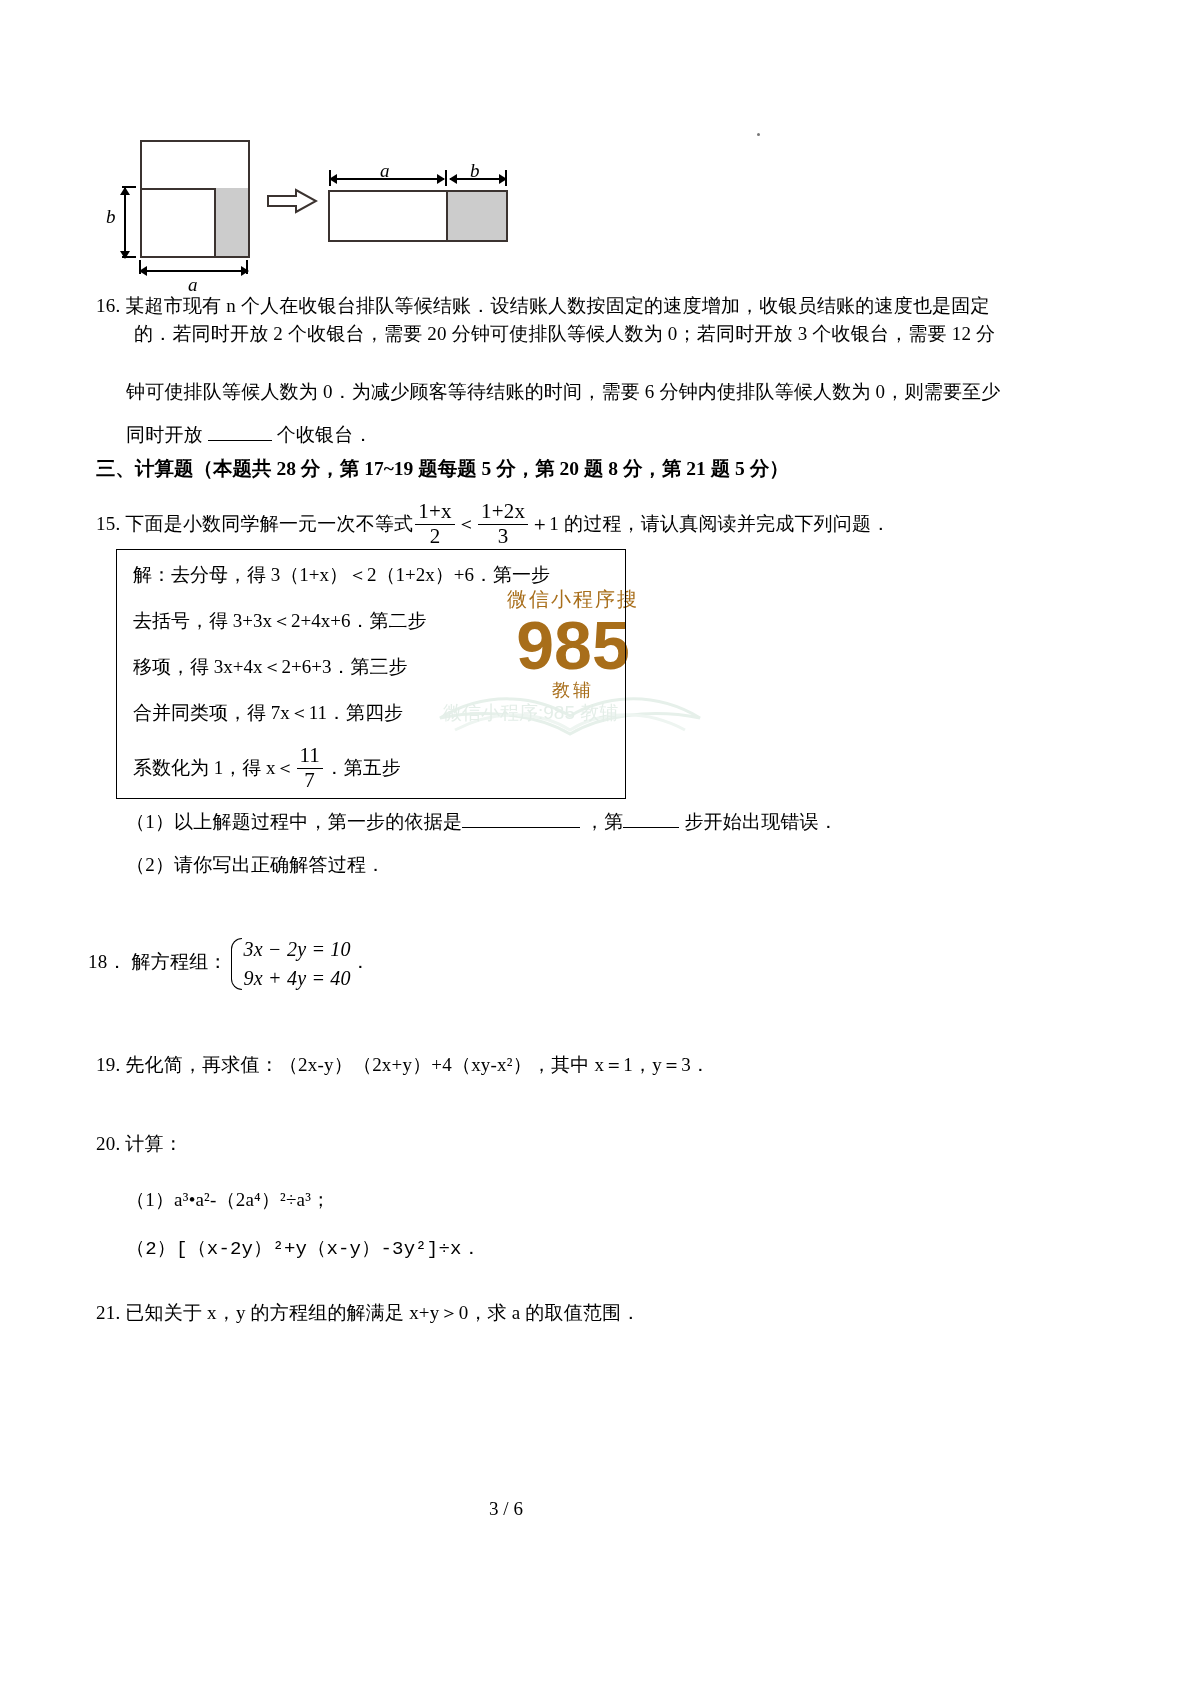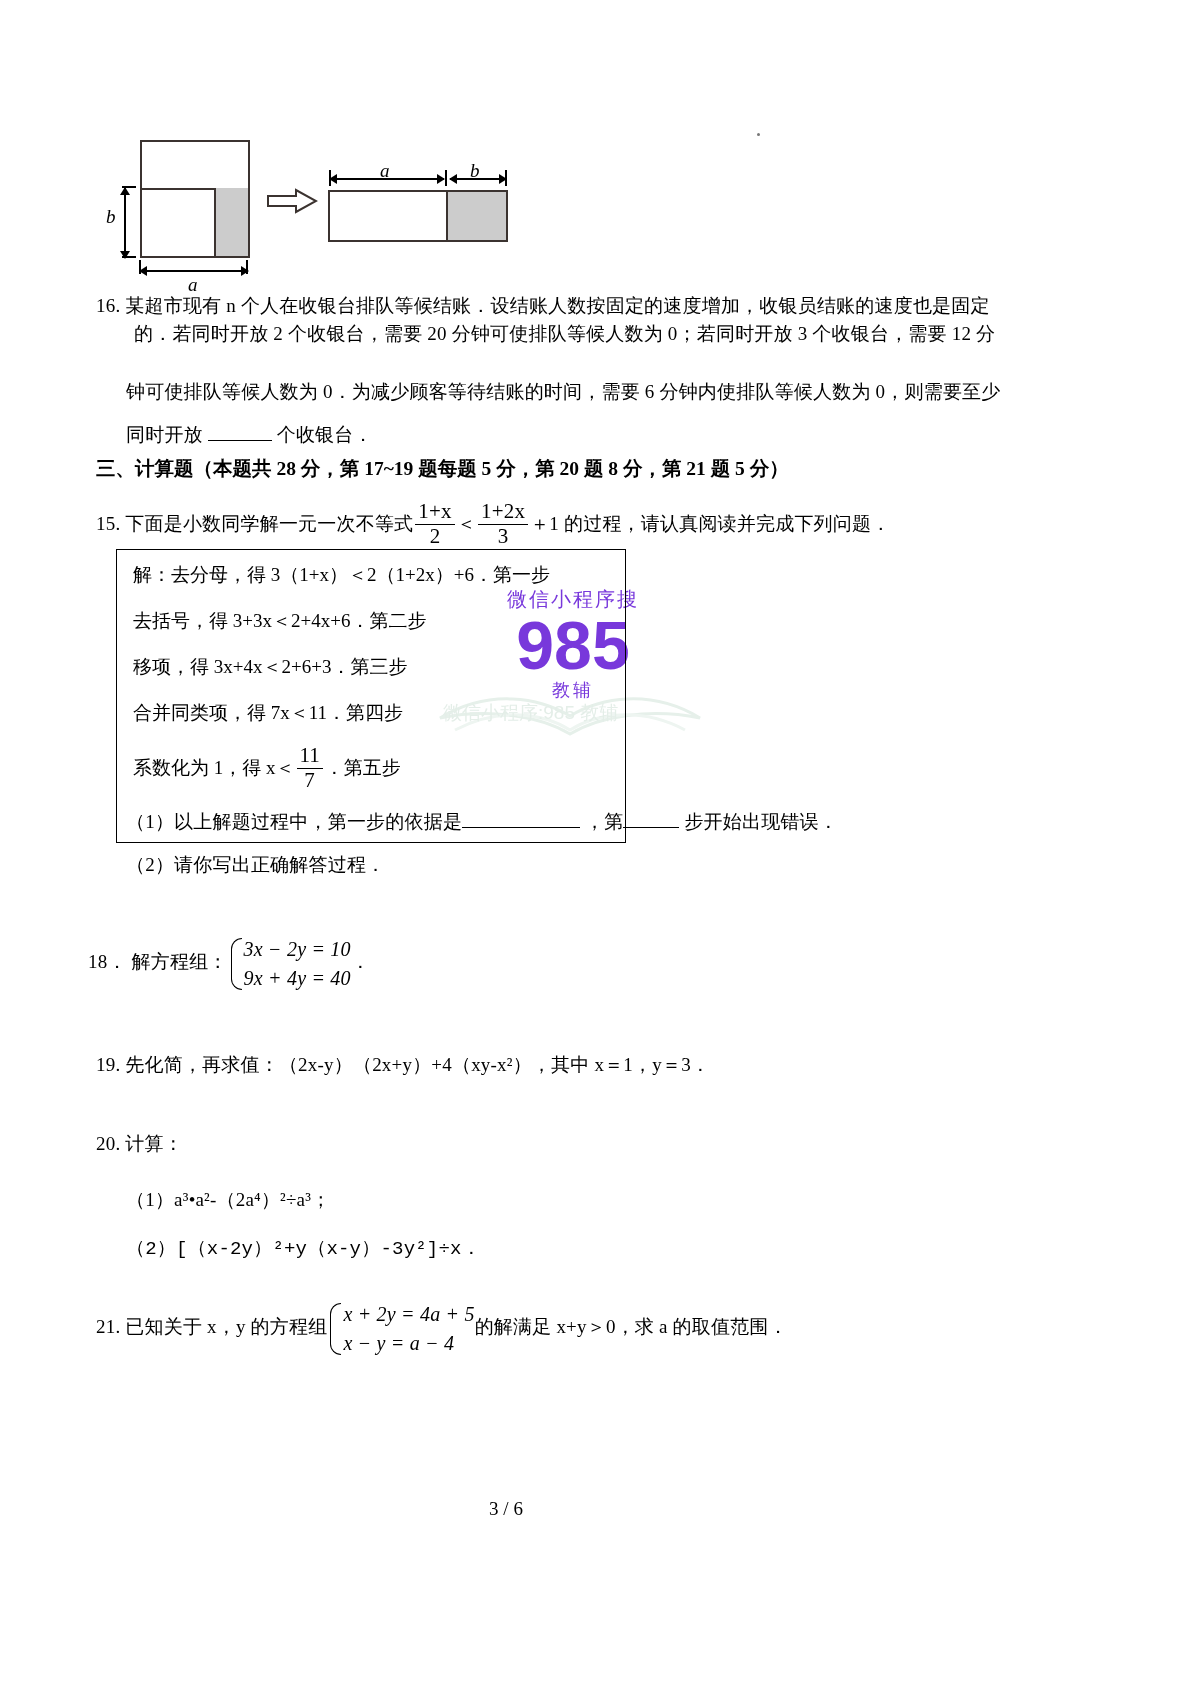--- a/index.html
+++ b/index.html
@@ -61,26 +61,26 @@
 
   .frac{display:inline-block;vertical-align:-0.62em;text-align:center;font-size:21px;line-height:1.12;margin:0 2px;}
   .frac .n{display:block;padding:0 3px;}
   .frac .d{display:block;border-top:1.3px solid #000;padding:0 3px;}
 
   .brace-sys{display:inline-block;vertical-align:middle;position:relative;padding-left:16px;}
   .brace-sys:before{content:"";position:absolute;left:3px;top:3px;bottom:3px;width:10px;
     border:1.6px solid #000;border-right:0;border-radius:11px 0 0 11px;}
   .brace-sys .ln{display:block;font-size:20px;line-height:29px;font-family:"Liberation Serif",serif;white-space:nowrap;}
 
-  .box17{position:absolute;left:116px;top:549px;width:510px;height:294px;border:1.4px solid #000;box-sizing:border-box;}
+  .box17{position:absolute;left:116px;top:549px;width:510px;height:250px;border:1.4px solid #000;box-sizing:border-box;}
   .box17 .ln{position:absolute;left:16px;font-size:19px;white-space:nowrap;}
 
   
   .wm{position:absolute;left:448px;top:586px;width:250px;height:160px;pointer-events:none;
-      color:#6d28d9;opacity:.92;text-align:center;}
+      color:#a16207;opacity:.92;text-align:center;}
   .wm .t1{font-size:20px;letter-spacing:2px;font-family:"Liberation Sans",sans-serif;}
   .wm .t2{font-size:68px;font-weight:bold;line-height:.95;font-family:"Liberation Sans",sans-serif;}
   .wm .t3{font-size:18px;letter-spacing:3px;font-family:"Liberation Sans",sans-serif;}
   .wm-line{position:absolute;left:443px;top:700px;width:260px;font-size:19px;color:#e4eee8;
       font-family:"Liberation Sans",sans-serif;white-space:nowrap;}
   .wm-book{position:absolute;left:420px;top:668px;width:300px;height:90px;}
 
   .footer{position:absolute;left:0;top:1498px;width:1012px;text-align:center;font-size:19px;}
   .dot-mark{position:absolute;left:757px;top:133px;width:3px;height:3px;background:#777;border-radius:50%;}
 </style>
@@ -191,18 +191,18 @@
 
   <div class="q" style="left:96px;top:1122px;width:800px;">
     <span class="num">20.</span>
     <span>计算：</span>
   </div>
   <div class="q" style="left:126px;top:1178px;width:800px;">（1）a³•a²‑（2a⁴）²÷a³；</div>
   <div class="q" style="left:126px;top:1228px;width:800px;font-family:Liberation Mono, monospace;">（2）[（x‑2y）²+y（x‑y）‑3y²]÷x．</div>
 
   <div class="q" style="left:96px;top:1300px;width:1010px;line-height:normal;">
     <span class="num">21.</span>
-    <span>已知关于 x，y 的方程组</span><span class="brace-sys"><span class="ln"><i>x + 2y = 4a + 5</i></span><span class="ln"><i>x − y = a − 4</i></span></span><span>的解满足 x+y＞0，求 a 的取值范围．</span>
+    <span>已知关于 x，y 的方程组</span><span>的解满足 x+y＞0，求 a 的取值范围．</span>
   </div>
 
   <div class="footer">3 / 6</div>
 
 </div>
 
 </body></html>

